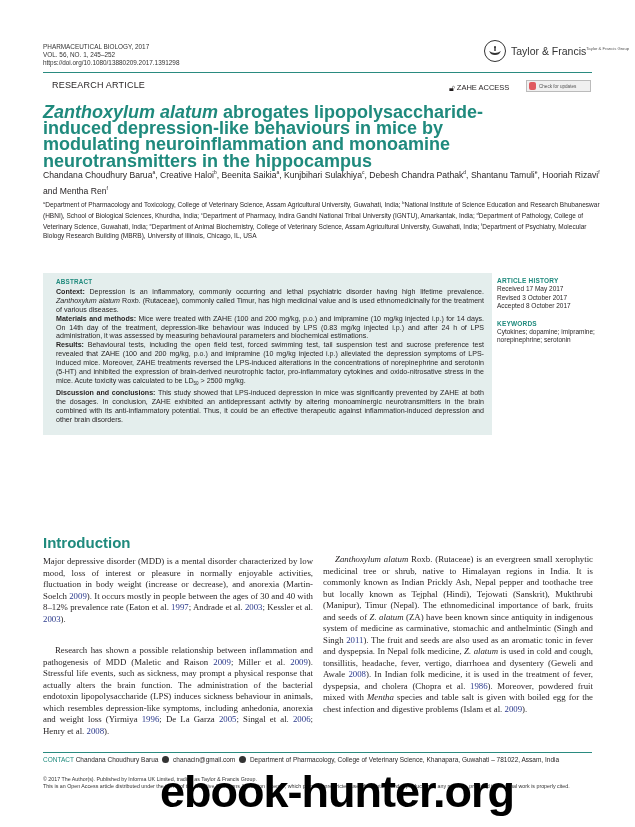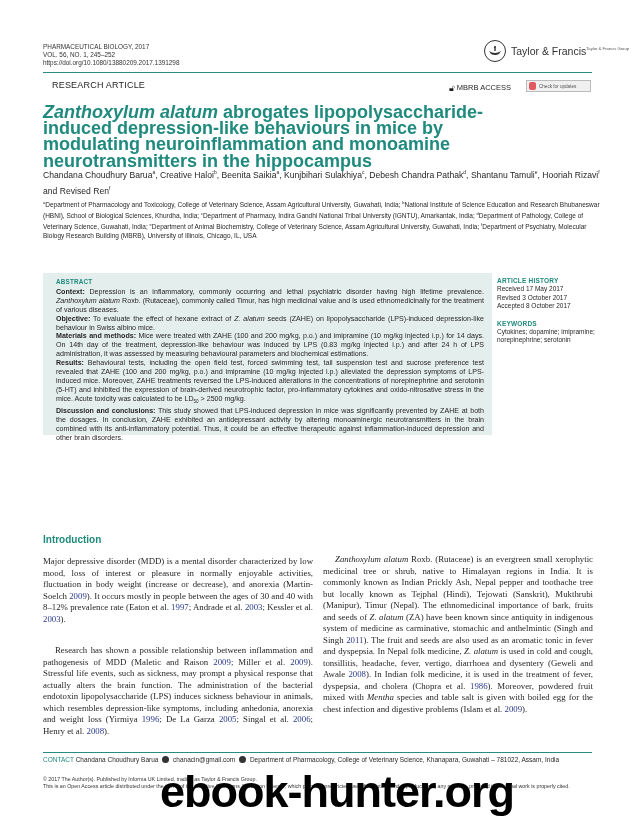--- a/index.html
+++ b/index.html
@@ -22,21 +22,21 @@
   .authors { position: absolute; left: 43px; top: 166px; width: 560px; font-size: 8.6px; line-height: 12.8px; color: #231f20; }
   .authors sup { font-size: 5px; }
   .affil { position: absolute; left: 43px; top: 198px; width: 560px; font-size: 6.5px; line-height: 9px; color: #231f20; }
   .affil sup { font-size: 4px; }
   .abstract { position: absolute; left: 43px; top: 273px; width: 449px; height: 162px; background: #e4eeed; box-sizing: border-box; padding: 5px 8px 6px 13px; font-size: 7.1px; line-height: 8.9px; color: #231f20; text-align: justify; }
   .abstract .head { color: #1f8a7d; font-weight: bold; font-size: 6.3px; letter-spacing: 0.2px; margin-bottom: 1px; }
   .abstract b { font-weight: bold; }
   .side { position: absolute; left: 497px; top: 277px; width: 110px; font-size: 6.5px; line-height: 8.4px; color: #231f20; }
   .side .head { color: #1f8a7d; font-weight: bold; font-size: 6.5px; letter-spacing: 0.2px; }
   .side .block { margin-bottom: 9px; }
-  .section-heading { position: absolute; left: 43px; top: 534px; font-size: 10px; font-weight: bold; color: #1f8a7d; }
+  .section-heading { position: absolute; left: 43px; top: 534px; font-size: 15px; font-weight: bold; color: #1f8a7d; }
   .col { position: absolute; top: 556px; width: 270px; font-family: "Liberation Serif", serif; font-size: 8.8px; line-height: 11.5px; text-align: justify; color: #231f20; }
   .col.left { left: 43px; }
   .col.right { left: 323px; top: 534px; }
   .col p { margin: 0; }
   .col p.indent { text-indent: 12px; margin-top: 20px; }
   .ref { color: #2b3a8c; }
   .bottom-rule { position: absolute; left: 43px; right: 43px; top: 752px; height: 1.2px; background: #2a8b80; }
   .contact { position: absolute; left: 43px; top: 756px; width: 550px; font-size: 6.5px; line-height: 8.6px; color: #231f20; }
   .contact .label { color: #1f8a7d; }
   .contact .ic { display: inline-block; width: 7px; height: 7px; border-radius: 50%; background: #333; vertical-align: -1px; margin: 0 2px; }
@@ -65,39 +65,38 @@
     <span class="group">Taylor &amp; Francis Group</span>
   </div>
 </div>
 
 <div class="top-rule"></div>
 
 <div class="article-type">RESEARCH ARTICLE</div>
 
 <div class="open-access">
   <span class="lock">🔓︎</span>
-  <span>MBRB ACCESS</span>
+  <span>ZAHE ACCESS</span>
 </div>
 <div class="updates-badge">
   <span class="icon"></span>
   <span>Check for updates</span>
 </div>
 
 <div class="title">
   <i>Zanthoxylum alatum</i><span> abrogates lipopolysaccharide-induced depression-like behaviours in mice by modulating neuroinflammation and monoamine neurotransmitters in the hippocampus</span>
 </div>
 
-<div class="authors" id="authors"><span>Chandana Choudhury Barua</span><sup>a</sup>, <span>Creative Haloi</span><sup>b</sup>, <span>Beenita Saikia</span><sup>a</sup>, <span>Kunjbihari Sulakhiya</span><sup>c</sup>, <span>Debesh Chandra Pathak</span><sup>d</sup>, <span>Shantanu Tamuli</span><sup>e</sup>, <span>Hooriah Rizavi</span><sup>f</sup> and <span>Revised Ren</span><sup>f</sup></div>
+<div class="authors" id="authors"><span>Chandana Choudhury Barua</span><sup>a</sup>, <span>Creative Haloi</span><sup>b</sup>, <span>Beenita Saikia</span><sup>a</sup>, <span>Kunjbihari Sulakhiya</span><sup>c</sup>, <span>Debesh Chandra Pathak</span><sup>d</sup>, <span>Shantanu Tamuli</span><sup>e</sup>, <span>Hooriah Rizavi</span><sup>f</sup> and <span>Mentha Ren</span><sup>f</sup></div>
 
 <div class="affil" id="affils"><sup>a</sup><span>Department of Pharmacology and Toxicology, College of Veterinary Science, Assam Agricultural University, Guwahati, India; </span><sup>b</sup><span>National Institute of Science Education and Research Bhubaneswar (HBNI), School of Biological Sciences, Khurdha, India; </span><sup>c</sup><span>Department of Pharmacy, Indira Gandhi National Tribal University (IGNTU), Amarkantak, India; </span><sup>d</sup><span>Department of Pathology, College of Veterinary Science, Guwahati, India; </span><sup>e</sup><span>Department of Animal Biochemistry, College of Veterinary Science, Assam Agricultural University, Guwahati, India; </span><sup>f</sup><span>Department of Psychiatry, Molecular Biology Research Building (MBRB), University of Illinois, Chicago, IL, USA</span></div>
 
 <div class="abstract">
   <div class="head">ABSTRACT</div>
   <div><b>Context:</b><span> Depression is an inflammatory, commonly occurring and lethal psychiatric disorder having high lifetime prevalence. </span><i>Zanthoxylum alatum</i><span> Roxb. (Rutaceae), commonly called Timur, has high medicinal value and is used ethnomedicinally for the treatment of various diseases.</span></div>
-  <div><b>Objective:</b><span> To evaluate the effect of hexane extract of </span><i>Z. alatum</i><span> seeds (ZAHE) on lipopolysaccharide (LPS)-induced depression-like behaviour in Swiss albino mice.</span></div>
   <div><b>Materials and methods:</b><span> Mice were treated with ZAHE (100 and 200 mg/kg, p.o.) and imipramine (10 mg/kg injected i.p.) for 14 days. On 14th day of the treatment, depression-like behaviour was induced by LPS (0.83 mg/kg injected i.p.) and after 24 h of LPS administration, it was assessed by measuring behavioural parameters and biochemical estimations.</span></div>
   <div><b>Results:</b><span> Behavioural tests, including the open field test, forced swimming test, tail suspension test and sucrose preference test revealed that ZAHE (100 and 200 mg/kg, p.o.) and imipramine (10 mg/kg injected i.p.) alleviated the depression symptoms of LPS-induced mice. Moreover, ZAHE treatments reversed the LPS-induced alterations in the concentrations of norepinephrine and serotonin (5-HT) and inhibited the expression of brain-derived neurotrophic factor, pro-inflammatory cytokines and oxido-nitrosative stress in the mice. Acute toxicity was calculated to be LD</span><sub style="font-size:4.5px">50</sub><span> &gt; 2500 mg/kg.</span></div>
   <div><b>Discussion and conclusions:</b><span> This study showed that LPS-induced depression in mice was significantly prevented by ZAHE at both the dosages. In conclusion, ZAHE exhibited an antidepressant activity by altering monoaminergic neurotransmitters in the brain combined with its anti-inflammatory potential. Thus, it could be an effective therapeutic against inflammation-induced depression and other brain disorders.</span></div>
 </div>
 
 <div class="side">
   <div class="block">
     <div class="head">ARTICLE HISTORY</div>
     <div>Received 17 May 2017</div>
     <div>Revised 3 October 2017</div>

